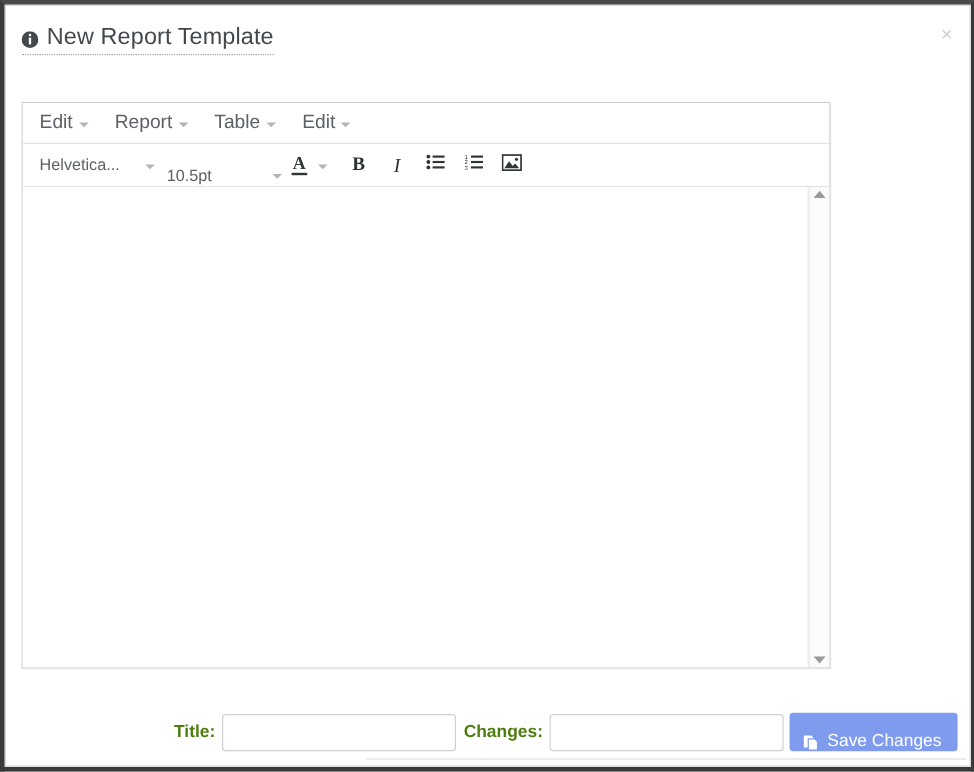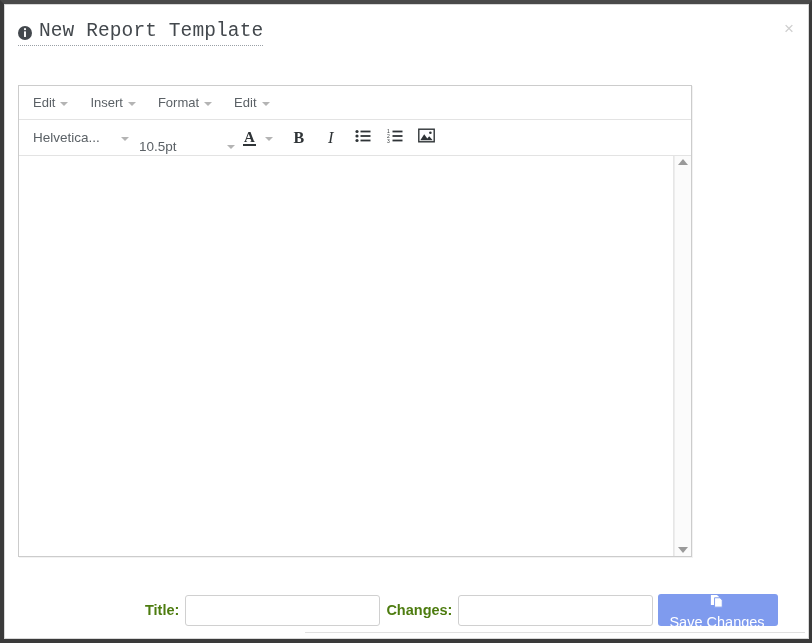--- a/index.html
+++ b/index.html
@@ -54,21 +54,20 @@
     color: #43484d;
     font-weight: 400;
     letter-spacing: 0.1px;
     border-bottom: 1px dotted #9aa0a6;
     padding-bottom: 3px;
     display: inline-flex;
     align-items: center;
     gap: 7px;
     white-space: nowrap;
     line-height: 1.1;
-    font-family: Liberation Mono, monospace;
   }
   .info-icon {
     display: inline-block;
     width: 14px;
     height: 14px;
     flex: 0 0 auto;
     position: relative;
     top: 1px;
   }
   .info-icon svg { display:block; }
@@ -108,21 +107,21 @@
     border-bottom: 1px solid #e3e3e3;
     display: flex;
     align-items: center;
     padding-left: 14px;
     background: #fff;
   }
   .menu-item {
     display: inline-flex;
     align-items: center;
     gap: 5px;
-    font-size: 13px;
+    font-size: 16px;
     color: #5b6166;
     margin-right: 22px;
     cursor: pointer;
     white-space: nowrap;
   }
   .caret {
     display: inline-block;
     width: 0; height: 0;
     border-left: 4px solid transparent;
     border-right: 4px solid transparent;
@@ -262,27 +261,26 @@
   .input-title { width: 195px; margin-right: 6px; }
   .input-category { width: 195px; margin-right: 5px; }
 
   .save-btn {
     height: 32px;
     border: none;
     border-radius: 3px;
     color: #ffffff;
     font-size: 14.5px;
     display: inline-flex;
-    align-items: center;
+    align-items: flex-end;
     gap: 6px;
     padding: 0 13px 0 11px;
     cursor: pointer;
     font-family: "Liberation Sans", sans-serif;
     white-space: nowrap;
-    flex-direction: column;
   }
   .save-ico { display: inline-block; width: 14px; height: 14px; position: relative; top: 0px; }
   .save-ico svg { display:block; }
 
   .bottom-rule {
     position: absolute;
     left: 300px;
     top: 627px;
     width: 500px;
     height: 1px;
@@ -310,25 +308,25 @@
     </div>
 
     <div class="editor">
 
       <div class="menubar">
         <div class="menu-item">
           <span>Edit</span>
           <span class="caret"></span>
         </div>
         <div class="menu-item">
-          <span>Insert</span>
+          <span>Report</span>
           <span class="caret"></span>
         </div>
         <div class="menu-item">
-          <span>Format</span>
+          <span>Table</span>
           <span class="caret"></span>
         </div>
         <div class="menu-item">
           <span>Edit</span>
           <span class="caret"></span>
         </div>
       </div>
 
       <div class="toolbar">
         <div class="tb-select tb-font">

